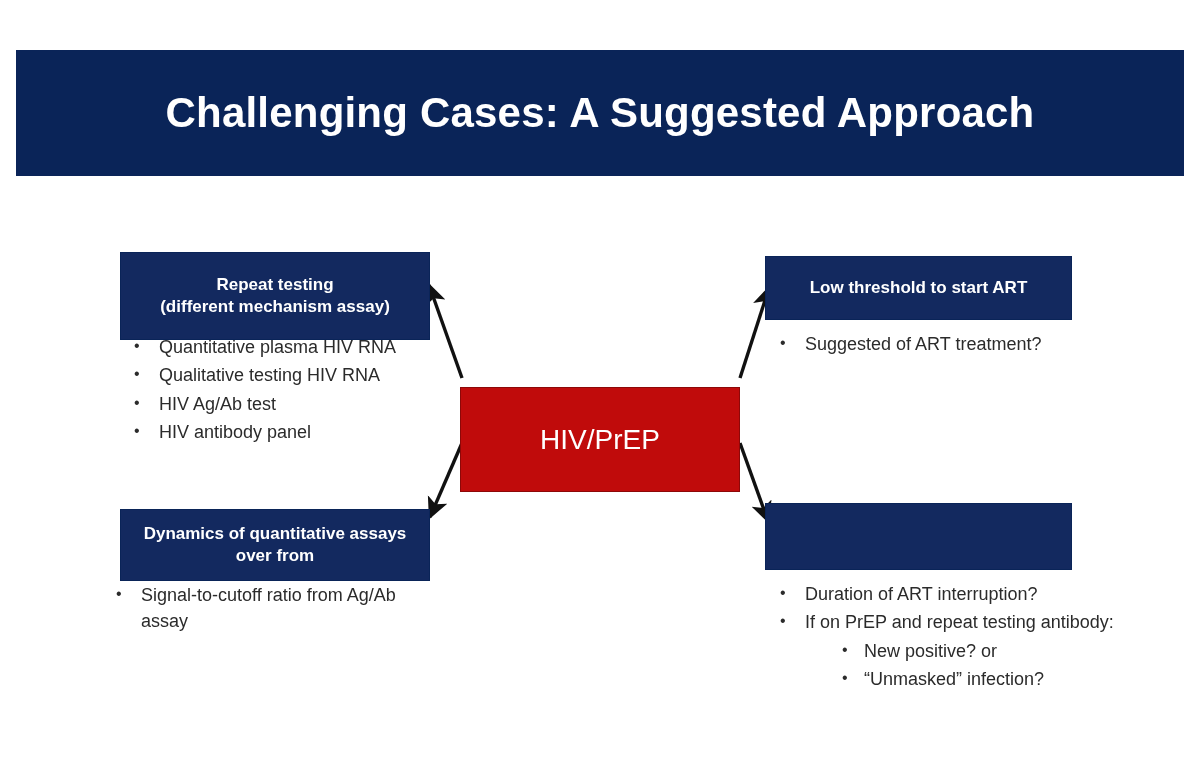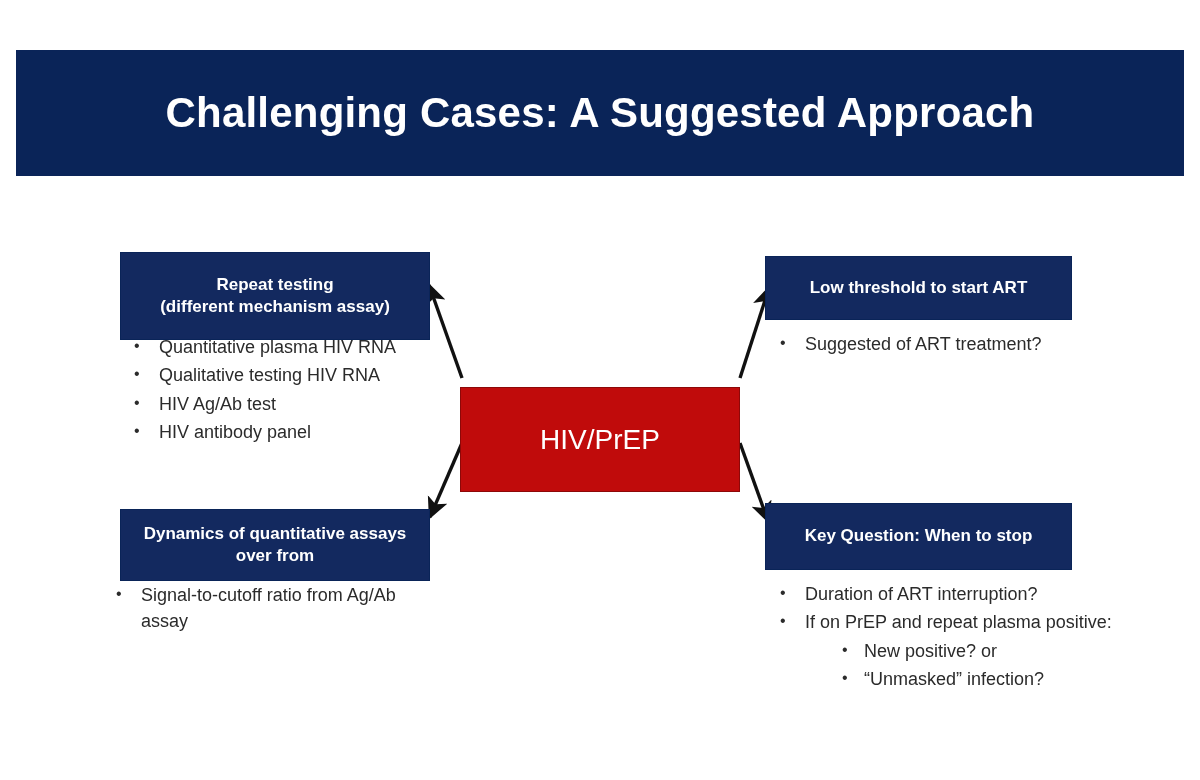--- a/index.html
+++ b/index.html
@@ -195,32 +195,32 @@
 
 <div class="bullets" id="bullets-art">
   <div class="bullet-row">
     <span class="bullet-marker">•</span>
     <span class="bullet-text">Suggested of ART treatment?</span>
   </div>
 </div>
 
 <div class="navy-box" id="box-key-question">
   <div class="box-text">
-    <span>Key Question: When to stop</span><br>
+    <br>
   </div>
 </div>
 
 <div class="bullets" id="bullets-key">
   <div class="bullet-row">
     <span class="bullet-marker">•</span>
     <span class="bullet-text">Duration of ART interruption?</span>
   </div>
   <div class="bullet-row">
     <span class="bullet-marker">•</span>
-    <span class="bullet-text">If on PrEP and repeat plasma positive:</span>
+    <span class="bullet-text">If on PrEP and repeat testing antibody:</span>
   </div>
   <div class="bullet-row sub">
     <span class="bullet-marker">•</span>
     <span class="bullet-text">New positive? or</span>
   </div>
   <div class="bullet-row sub">
     <span class="bullet-marker">•</span>
     <span class="bullet-text">“Unmasked” infection?</span>
   </div>
 </div>

